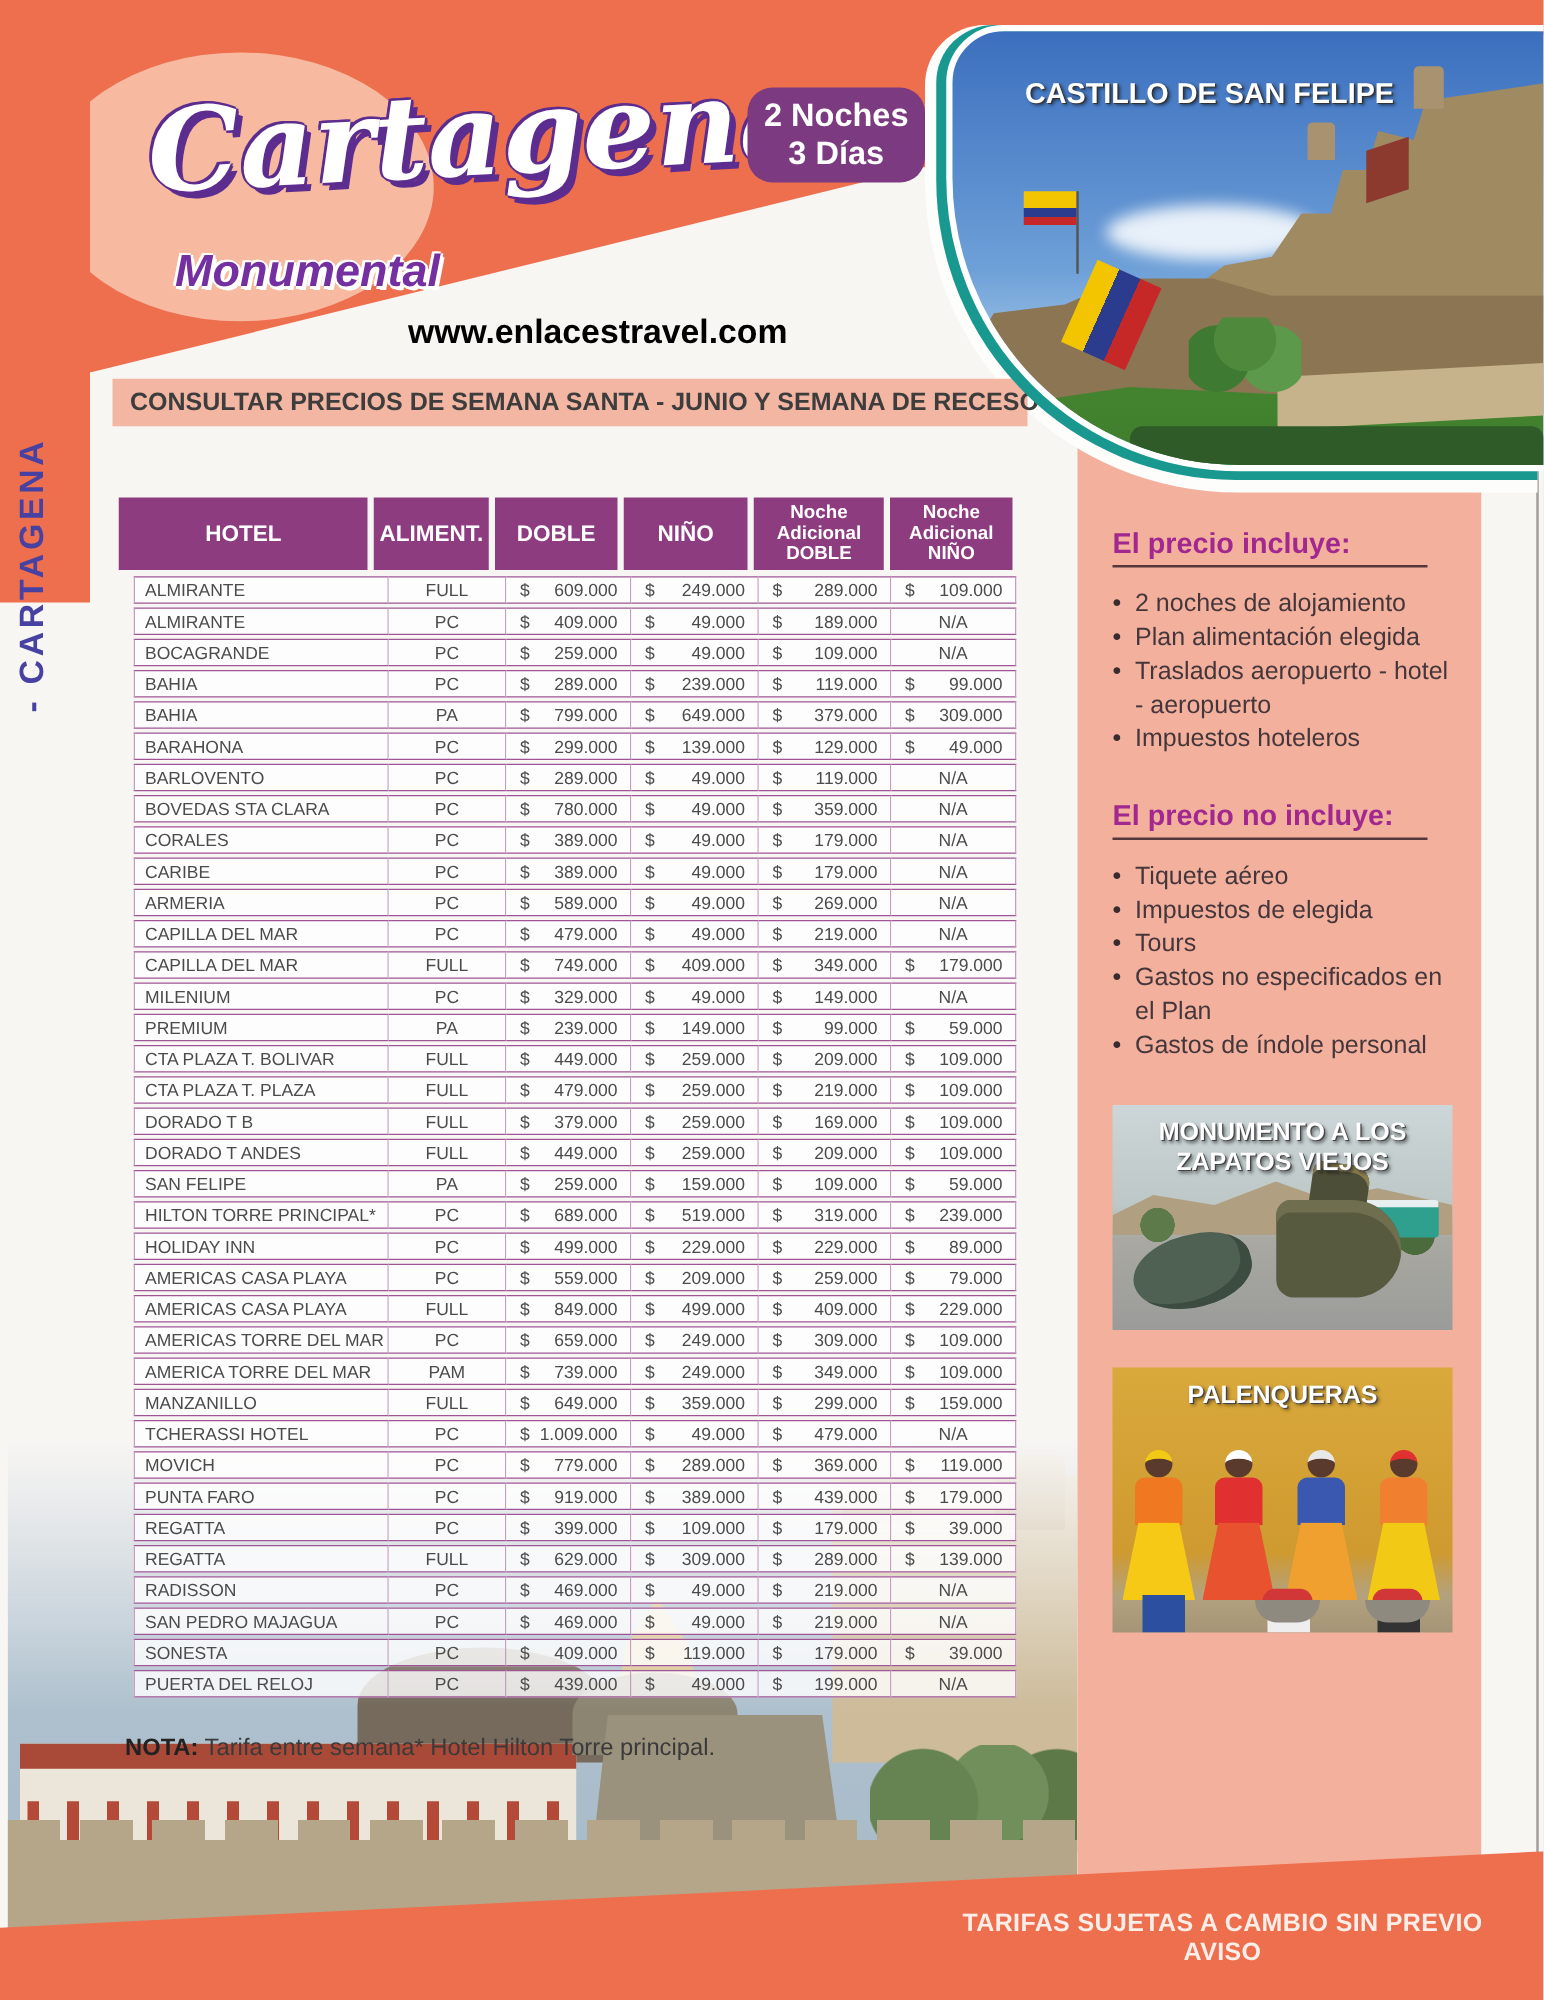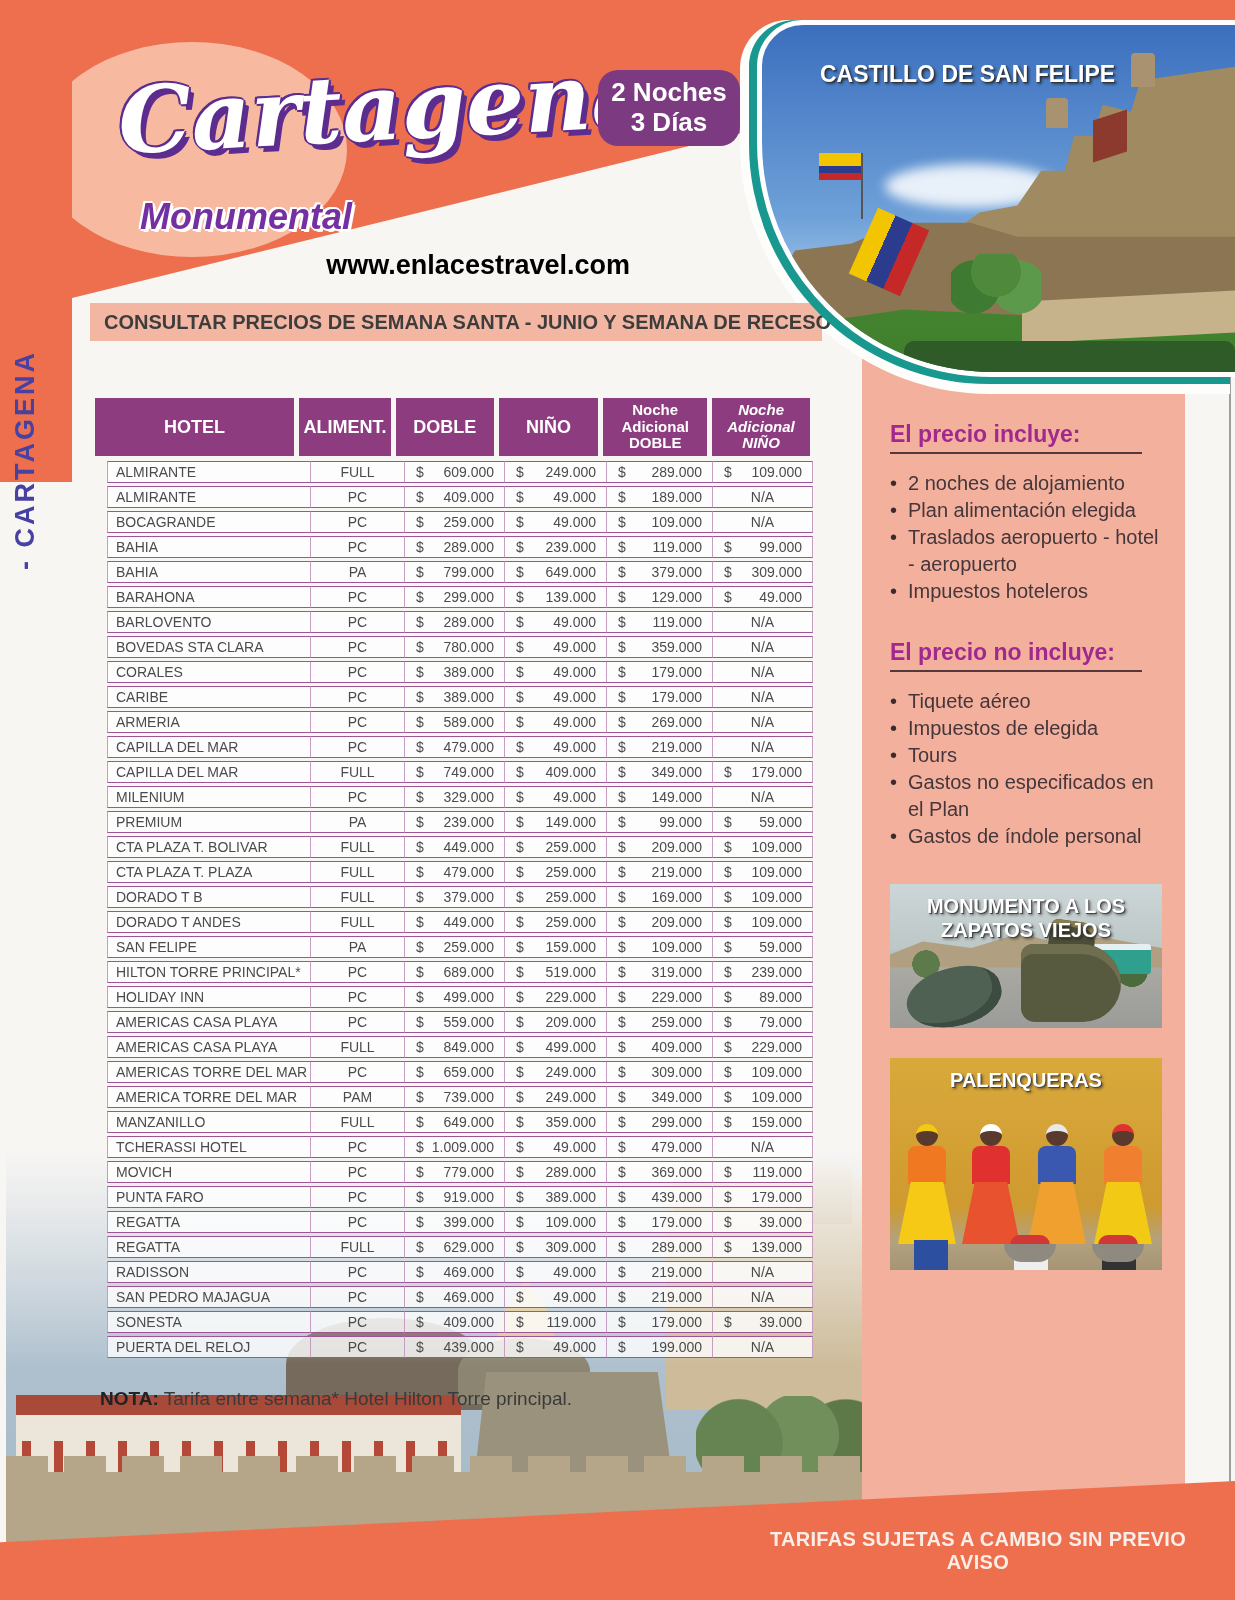--- a/index.html
+++ b/index.html
@@ -71,21 +71,21 @@
                box-sizing:border-box;white-space:nowrap;}
   .tarifa-bar{left:163px;top:362px;width:602px;height:30px;background:var(--orange);z-index:4;
               color:#fdf4ef;font-size:19px;font-weight:bold;text-align:center;line-height:30px;letter-spacing:.3px;}
 
   
   .table-wrap{left:95px;top:398px;width:715px;z-index:5;}
   .thead{display:flex;gap:5px;margin-bottom:2px;}
   .th{background:var(--purple);color:#fff;font-weight:bold;display:flex;align-items:center;
       justify-content:center;text-align:center;height:58px;box-sizing:border-box;font-size:18px;}
   .th.c4,.th.c5{font-size:15px;line-height:1.12;padding:0 6px;}
-  .c0{width:204px;}.c1{width:94px;text-align:right;}.c2{width:100px;}.c3{width:102px;}.c4{width:106px;}.c5{width:100px;font-style:italic;}
+  .c0{width:204px;}.c1{width:94px;text-align:right;}.c2{width:100px;}.c3{width:102px;}.c4{width:106px;}.c5{width:100px;}
   table.prices{border-collapse:separate;border-spacing:0 3px;table-layout:fixed;width:713px;padding-left:12px;}
   table.prices td{height:20px;line-height:20px;background:rgba(255,255,255,.8);
       border-top:1px solid var(--rowline);border-bottom:1px solid var(--rowline);
       border-right:1px solid var(--colline);font-size:14px;color:#4b4b4b;
       padding:0;overflow:hidden;white-space:nowrap;}
   table.prices td:first-child{border-left:1px solid var(--colline);padding-left:8px;}
   td.center{text-align:center;}
   td.money .in{display:flex;justify-content:space-between;padding:0 10px 0 11px;}
   .nota{left:100px;top:1388px;font-size:19px;color:#3a3a3a;z-index:6;}
   .nota b{color:#222;}
@@ -97,21 +97,21 @@
   .rule{width:252px;border-bottom:2px solid #55383b;margin-bottom:16px;}
   ul.bullets{list-style:none;margin:0 0 34px 0;padding:0;}
   ul.bullets li{font-size:20px;line-height:27px;color:#44363a;padding-left:18px;position:relative;}
   ul.bullets li::before{content:"•";position:absolute;left:0;top:0;color:#3a2c2e;font-size:20px;}
   ul.bullets b{color:#3a2c2e;}
 
   
   .card{position:relative;width:272px;overflow:hidden;}
   .card .cap{position:absolute;left:0;right:0;top:10px;text-align:center;color:#fff;font-weight:bold;
              font-size:20px;line-height:1.2;z-index:3;text-shadow:1px 1px 0 #444,2px 2px 3px rgba(0,0,0,.55);}
-  .card-zapatos{height:144px;margin-top:15px;background:linear-gradient(180deg,#cdd6d8 0%,#bcc7c6 45%,#a9a8a2 60%,#9b9c99 100%);}
+  .card-zapatos{height:180px;margin-top:15px;background:linear-gradient(180deg,#cdd6d8 0%,#bcc7c6 45%,#a9a8a2 60%,#9b9c99 100%);}
   .z-hill{left:0;top:28%;width:100%;height:30%;background:#b0a081;
           clip-path:polygon(0 70%,12% 40%,30% 55%,48% 20%,62% 45%,78% 30%,100% 55%,100% 100%,0 100%);}
   .z-tree1{left:4%;top:44%;width:50px;height:34px;background:radial-gradient(circle at 50% 50%,#5d7a4a 0 45%,transparent 46%);}
   .z-tree2{left:78%;top:48%;width:60px;height:36px;background:radial-gradient(circle at 50% 50%,#4c6b3d 0 45%,transparent 46%);}
   .z-bus{left:73%;top:42%;width:62px;height:24px;background:#2fa08e;border-radius:3px;border-top:6px solid #e8eff0;}
   .z-sole{left:6%;top:58%;width:96px;height:58px;background:#4e6152;border-radius:50% 46% 48% 52%;
           transform:rotate(-14deg);box-shadow:inset -8px -6px 0 #3c4c40;}
   .z-boot{left:48%;top:42%;width:100px;height:78px;background:#585a40;border-radius:12px 40px 38px 14px;
           box-shadow:inset 0 10px 0 #6f6e4e;}
   .z-shaft{left:58%;top:26%;width:46px;height:50px;background:#4c4e38;transform:rotate(8deg);

